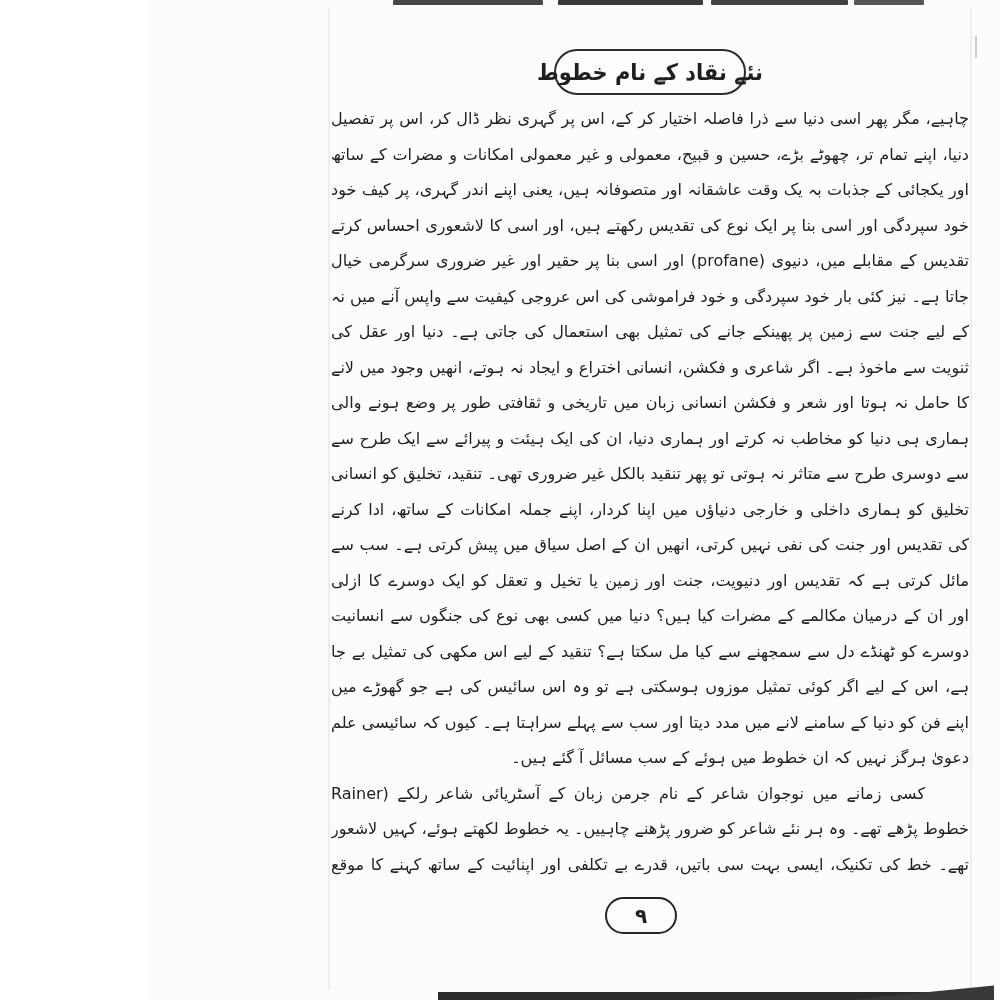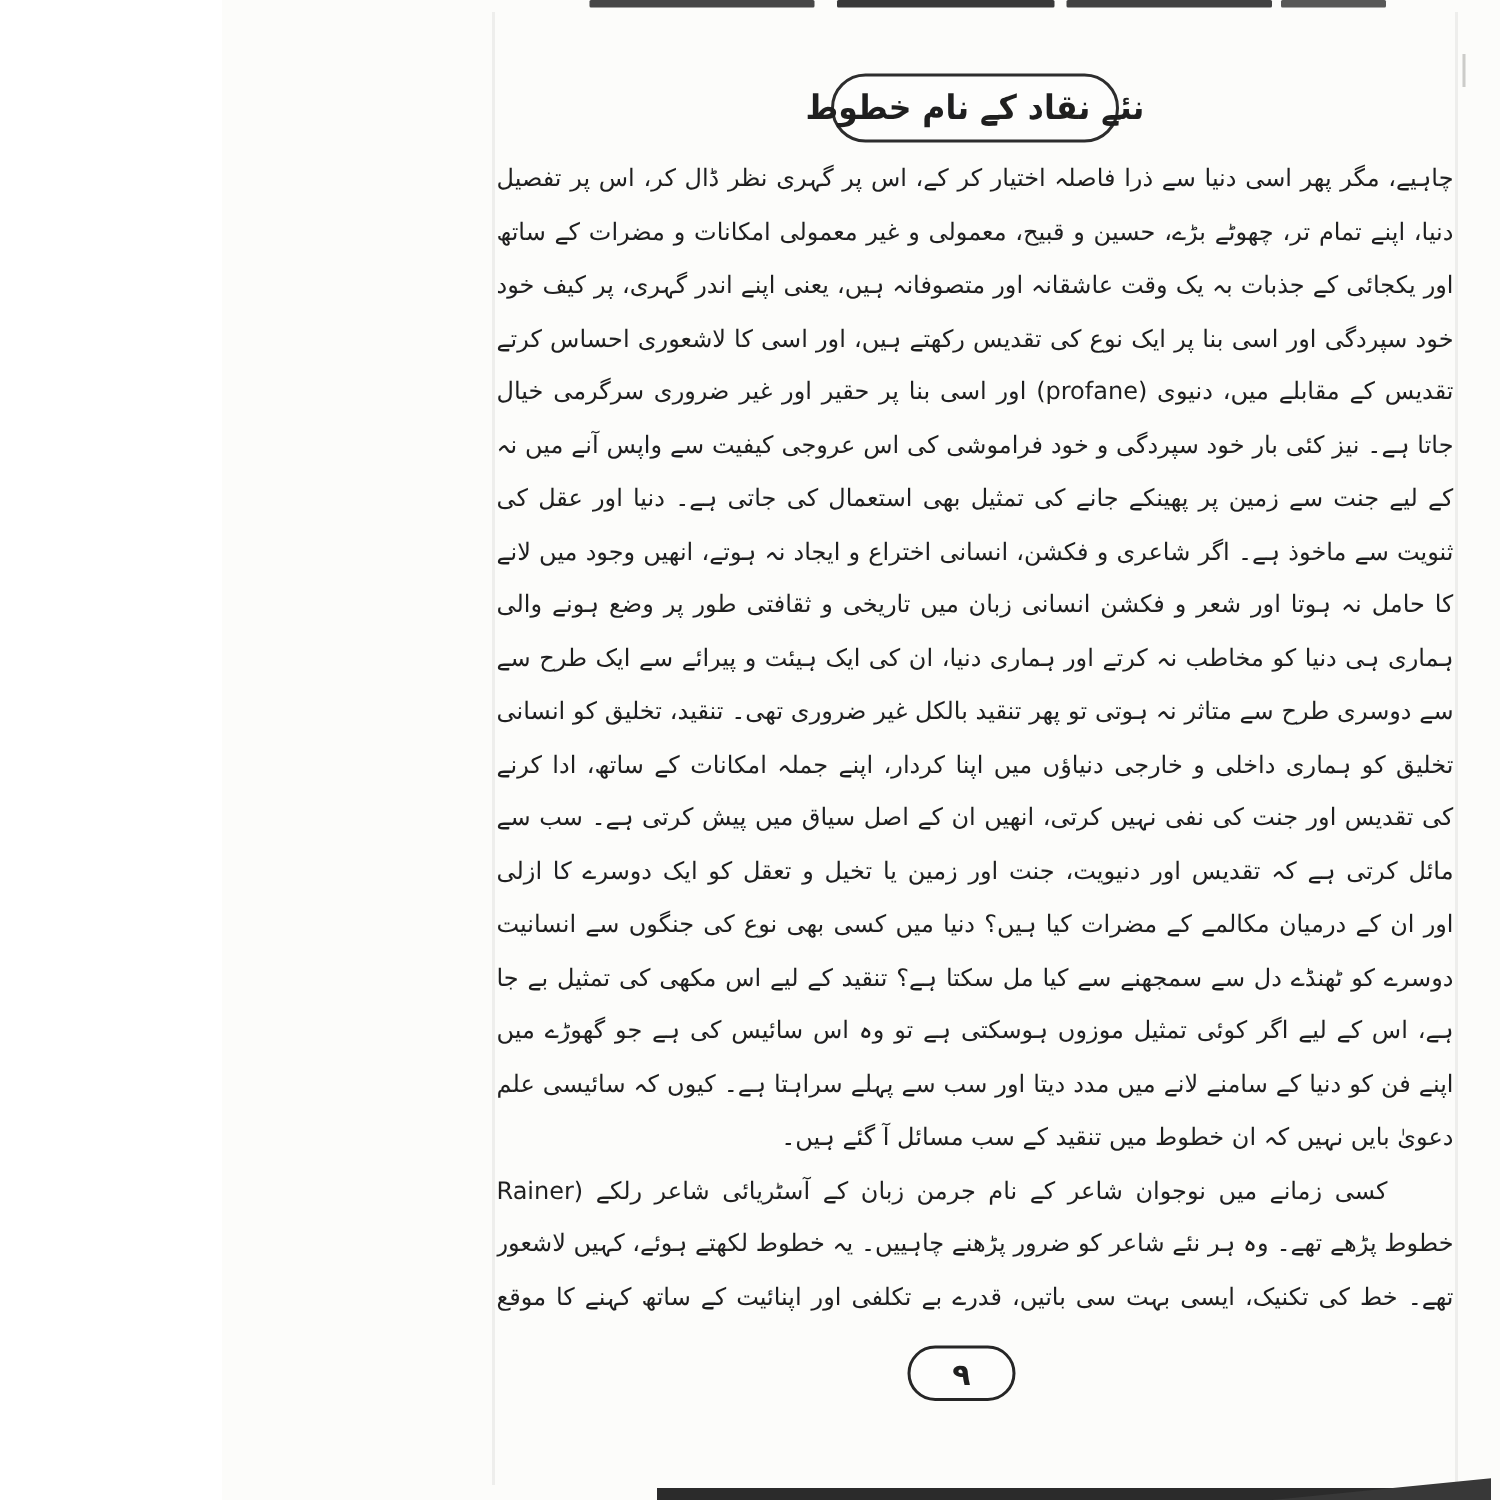--- a/index.html
+++ b/index.html
@@ -93,21 +93,21 @@
     <div class="line">کا حامل نہ ہوتا اور شعر و فکشن انسانی زبان میں تاریخی و ثقافتی طور پر وضع ہونے والی ہئیتوں میں نہ لکھے جاتے، اور وہ</div>
     <div class="line">ہماری ہی دنیا کو مخاطب نہ کرتے اور ہماری دنیا، ان کی ایک ہیئت و پیرائے سے ایک طرح سے اور دوسری ہیئت و پیرائے</div>
     <div class="line">سے دوسری طرح سے متاثر نہ ہوتی تو پھر تنقید بالکل غیر ضروری تھی۔ تنقید، تخلیق کو انسانی فہم کے مدار میں لے آتی ہے اور</div>
     <div class="line">تخلیق کو ہماری داخلی و خارجی دنیاؤں میں اپنا کردار، اپنے جملہ امکانات کے ساتھ، ادا کرنے میں مدد دیتی ہے۔ وہ تخلیق</div>
     <div class="line">کی تقدیس اور جنت کی نفی نہیں کرتی، انھیں ان کے اصل سیاق میں پیش کرتی ہے۔ سب سے بڑھ کر وہ ہمیں یہ سوچنے پر</div>
     <div class="line">مائل کرتی ہے کہ تقدیس اور دنیویت، جنت اور زمین یا تخیل و تعقل کو ایک دوسرے کا ازلی حریف سمجھنے کے حاصلات کیا ہیں</div>
     <div class="line">اور ان کے درمیان مکالمے کے مضرات کیا ہیں؟ دنیا میں کسی بھی نوع کی جنگوں سے انسانیت کو کیا ملا ہے اور ایک</div>
     <div class="line">دوسرے کو ٹھنڈے دل سے سمجھنے سے کیا مل سکتا ہے؟ تنقید کے لیے اس مکھی کی تمثیل بے جا ہے جو گھوڑے کو پریشان کرتی</div>
     <div class="line">ہے، اس کے لیے اگر کوئی تمثیل موزوں ہوسکتی ہے تو وہ اس سائیس کی ہے جو گھوڑے میں چھپے فنکار کو پہچانتا ہے اور اسے</div>
     <div class="line">اپنے فن کو دنیا کے سامنے لانے میں مدد دیتا اور سب سے پہلے سراہتا ہے۔ کیوں کہ سائیسی علم دریاؤ ہے۔ بایں ہمہ یہ</div>
-    <div class="line para-last">دعویٰ بایں نہیں کہ ان خطوط میں تنقید کے سب مسائل آ گئے ہیں۔</div>
+    <div class="line para-last">دعویٰ ہرگز نہیں کہ ان خطوط میں ہوئے کے سب مسائل آ گئے ہیں۔</div>
     <div class="line para-indent">کسی زمانے میں نوجوان شاعر کے نام جرمن زبان کے آسٹریائی شاعر رلکے (Rainer Maria Rilke) کے</div>
     <div class="line">خطوط پڑھے تھے۔ وہ ہر نئے شاعر کو ضرور پڑھنے چاہییں۔ یہ خطوط لکھتے ہوئے، کہیں لاشعور میں وہ خطوط ضرور موجود</div>
     <div class="line">تھے۔ خط کی تکنیک، ایسی بہت سی باتیں، قدرے بے تکلفی اور اپنائیت کے ساتھ کہنے کا موقع دیتی ہے، جو مضمون یا</div>
   </div>
 
   <div class="page-pill">
     <span class="num">۹</span>
   </div>
 
 </div>

